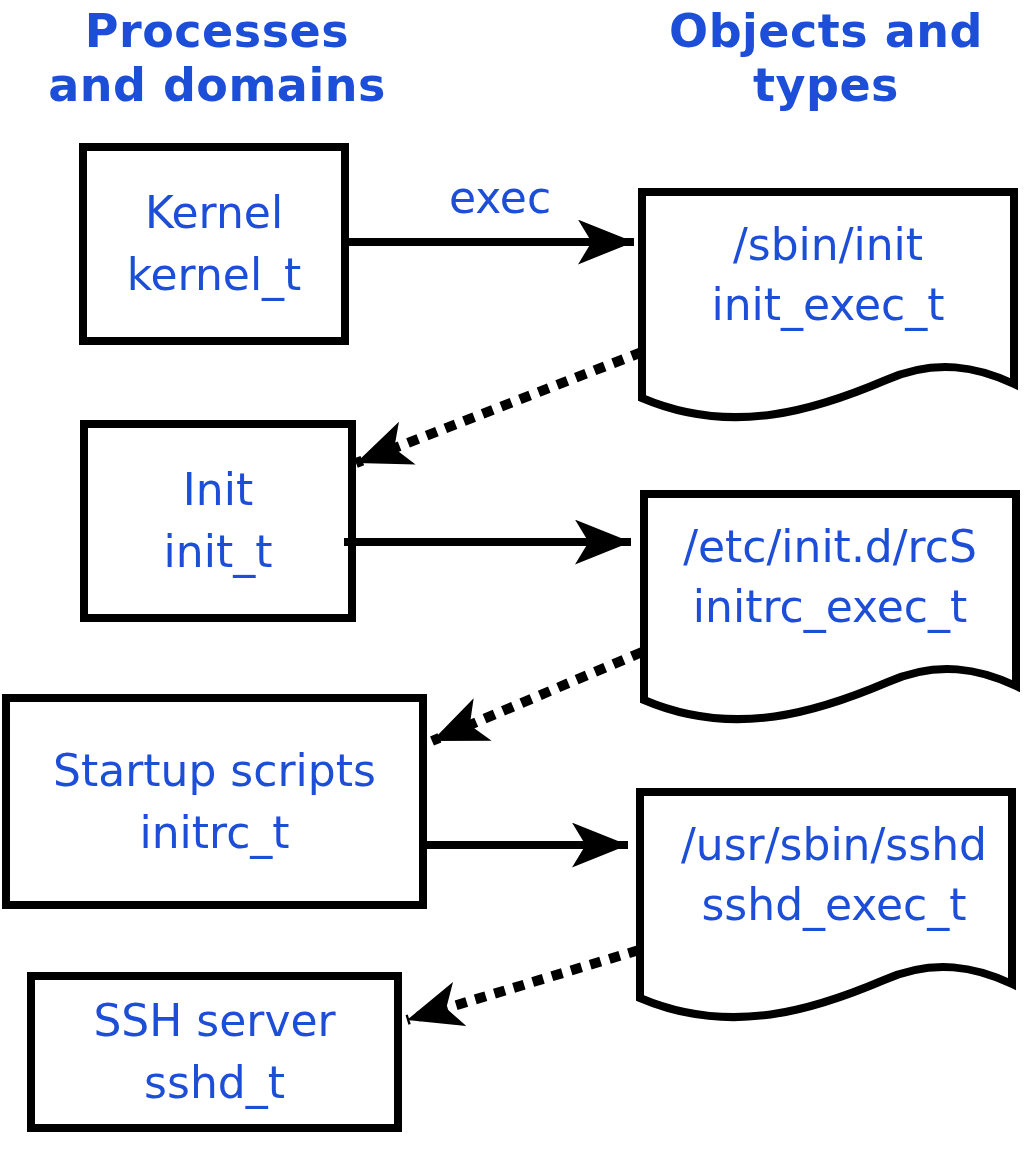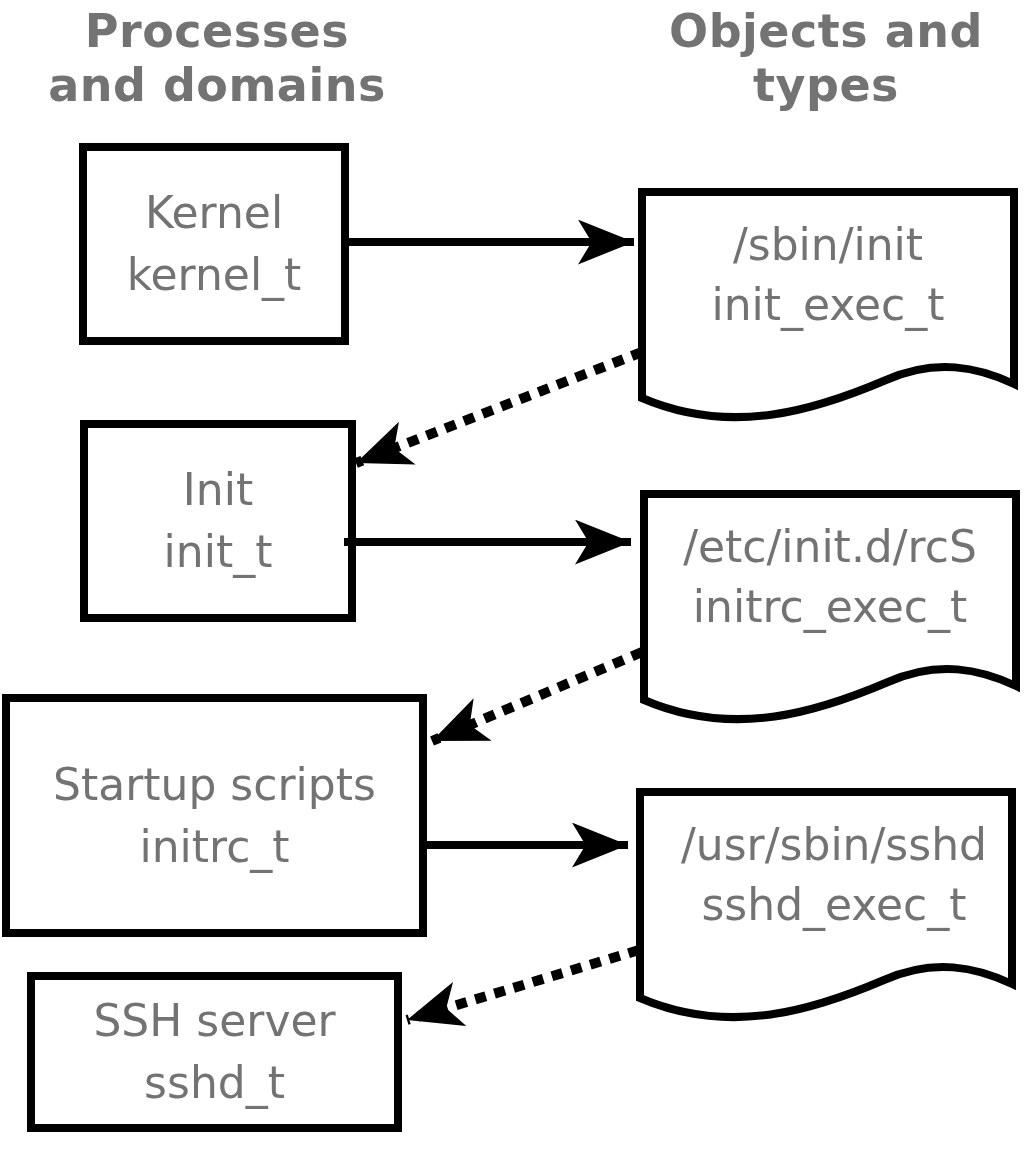--- a/index.html
+++ b/index.html
@@ -6,21 +6,21 @@
     margin: 0;
     padding: 0;
     background: #ffffff;
   }
   #canvas {
     position: relative;
     width: 1024px;
     height: 1173px;
     background: #ffffff;
     font-family: "DejaVu Sans", "Liberation Sans", sans-serif;
-    color: #737373;
+    color: #1d4ed8;
     overflow: hidden;
   }
   .hdr {
     position: absolute;
     font-weight: bold;
     font-size: 46px;
     line-height: 54px;
     text-align: center;
     white-space: pre-line;
     letter-spacing: 0.5px;
@@ -36,21 +36,21 @@
     display: flex;
     flex-direction: column;
     align-items: center;
     justify-content: center;
     font-size: 44px;
     line-height: 62px;
     text-align: center;
   }
   #box-kernel  { left: 79px; top: 143px; width: 270px; height: 202px; }
   #box-init    { left: 80px; top: 420px; width: 276px; height: 202px; }
-  #box-startup { left: 2px;  top: 694px; width: 425px; height: 243px; }
+  #box-startup { left: 2px;  top: 694px; width: 425px; height: 215px; }
   #box-ssh     { left: 27px; top: 972px; width: 375px; height: 160px; }
 
   .doc { position: absolute; width: 380px; height: 250px; }
   #doc-1 { left: 638px; top: 188px; }
   #doc-2 { left: 640px; top: 490px; }
   #doc-3 { left: 636px; top: 788px; }
   .docpath { fill: #ffffff; stroke: #000000; stroke-width: 8; stroke-linejoin: miter; }
 
   .doctext {
     position: absolute;
@@ -131,20 +131,21 @@
   </div>
 
   <svg class="doc" id="doc-3" viewBox="0 0 380 250">
     <path class="docpath" d="M4,4 L376,4 L376,196 C340,179 298,170 248,192 C180,221 95,249 4,210 Z"></path>
   </svg>
   <div class="doctext" id="doctext-3">
     <span>/usr/sbin/sshd</span>
     <span>sshd_exec_t</span>
   </div>
 
+  <div id="exec-label">exec</div>
 
   <svg id="arrow-overlay" viewBox="0 0 1024 1173">
     <defs>
       <marker id="ah-solid" markerUnits="strokeWidth" markerWidth="7.5" markerHeight="5.8" refX="7" refY="2.8" orient="auto">
         <path d="M0,0 L7,2.8 L0,5.6 L1.7,2.8 Z" fill="#000000"></path>
       </marker>
       <marker id="ah-dotted" markerUnits="strokeWidth" markerWidth="6" markerHeight="5" refX="5.5" refY="2.3" orient="auto">
         <path d="M0,0 L5.5,2.3 L0,4.6 L1.4,2.3 Z" fill="#000000"></path>
       </marker>
     </defs>

